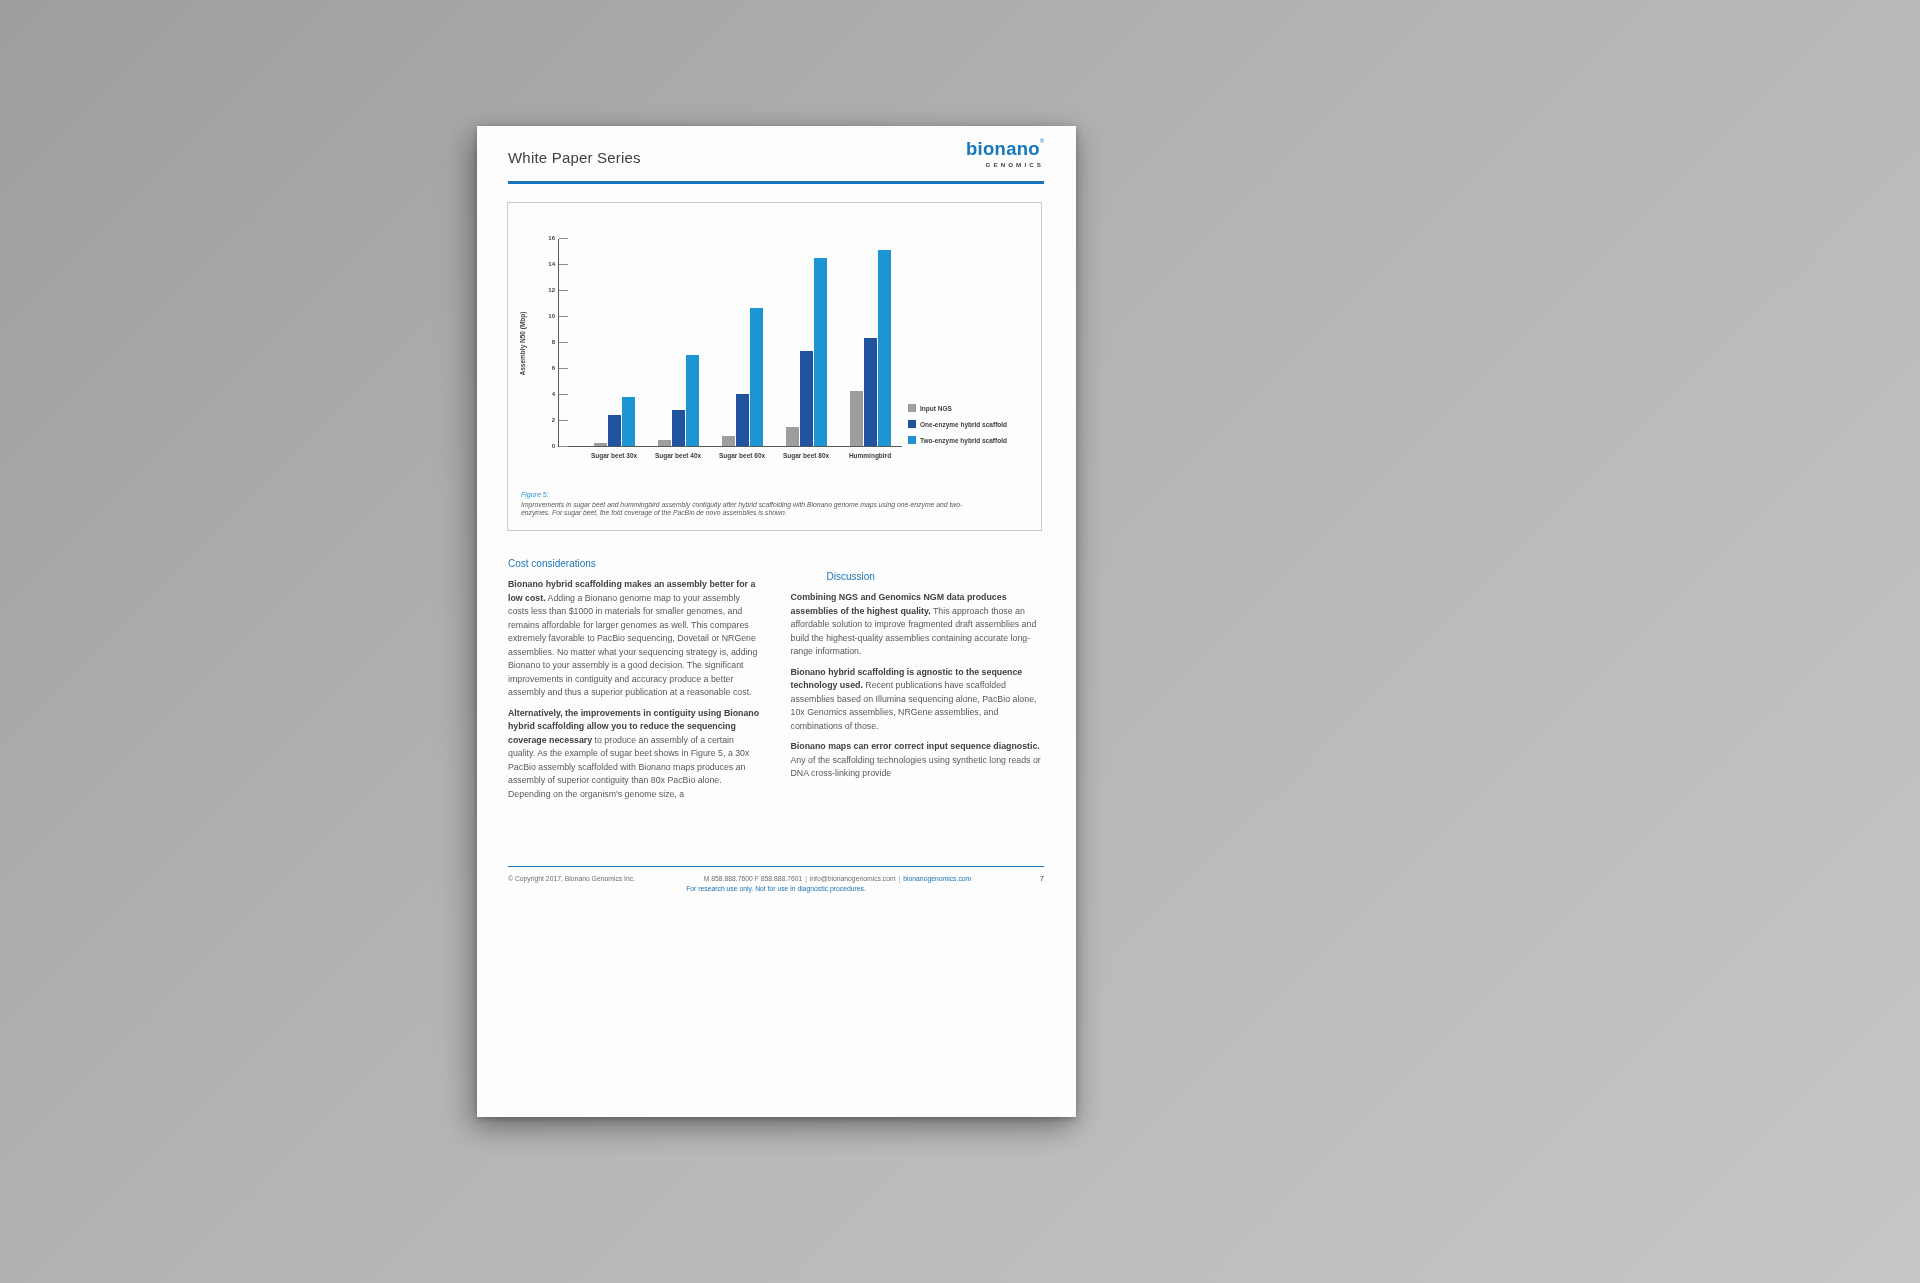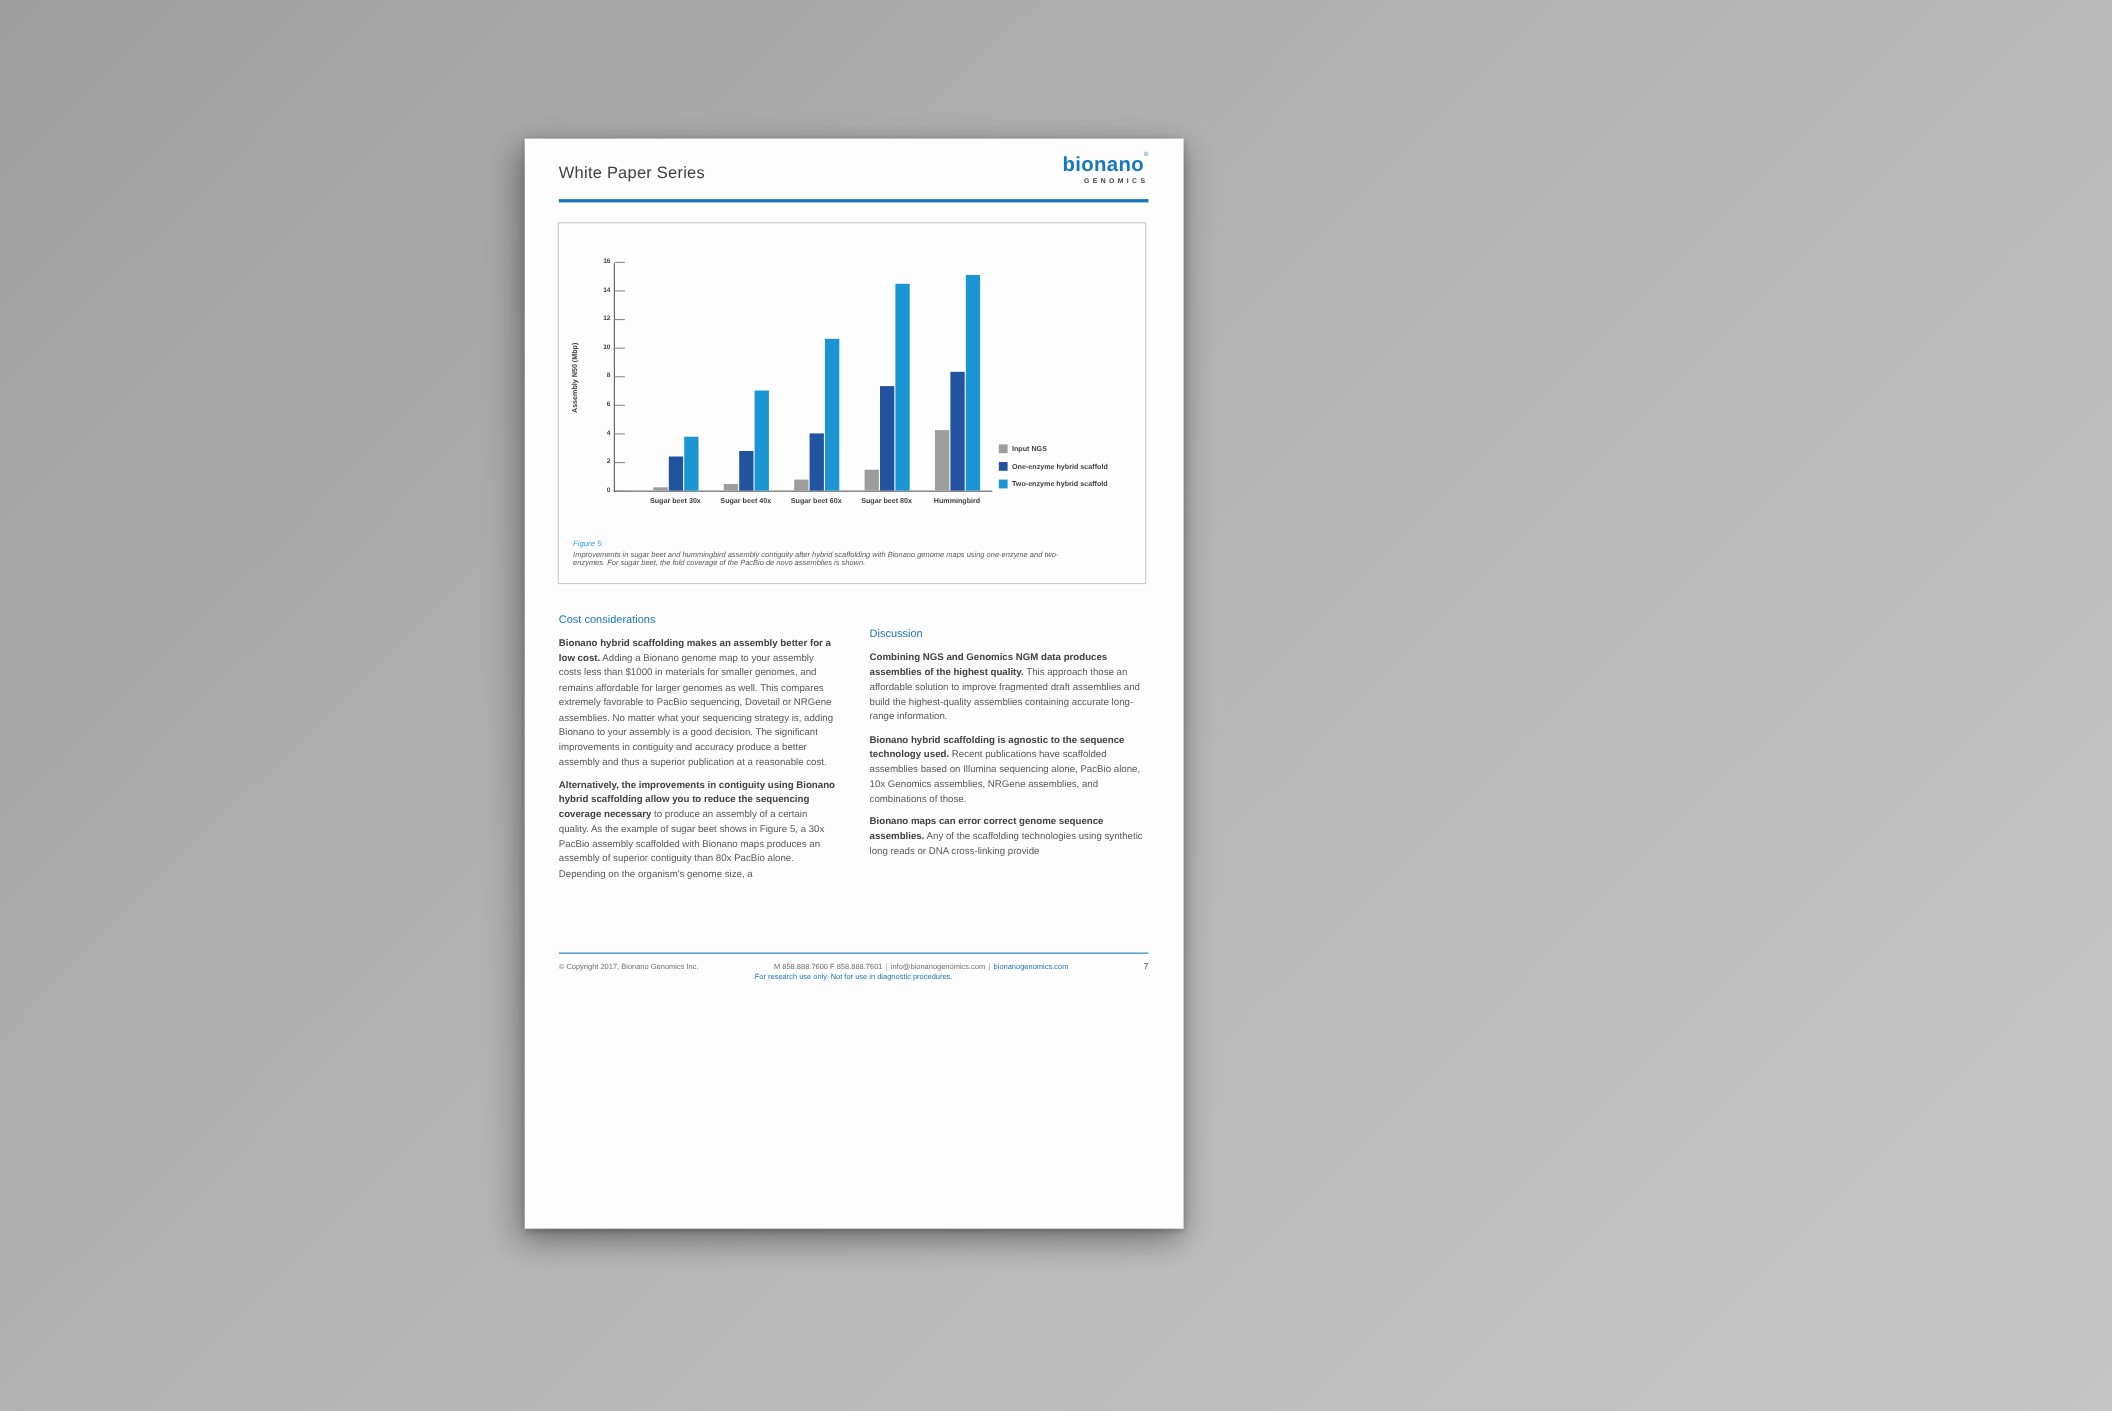--- a/index.html
+++ b/index.html
@@ -54,21 +54,21 @@
   .fig-caption{ position:absolute; left:13px; top:288px; right:55px; }
   .fig-label{ display:block; font-style:italic; font-size:7px; color:#2b9cd8; margin-bottom:2.5px; }
   .fig-text{ font-style:italic; font-size:6.8px; line-height:8.8px; color:#58595b; }
 
   
   .columns{ position:absolute; left:31px; top:432px; width:537px; display:flex; gap:28px; }
   .col{ flex:1; min-width:0; }
   .col h2{ font-size:10px; font-weight:400; color:#1b75bc; margin:0 0 9px; }
   .col p{ font-size:8.8px; line-height:13.5px; color:#58595b; margin:0 0 7px; }
   .col p strong{ color:#414042; font-weight:700; }
-  .col .h-after{ margin-top:13px; }
+  .col .h-after{ margin-top:13px;margin-left:36px; }
 
   
   .footer-rule{ position:absolute; left:31px; right:32px; top:740px; height:1px; background:#1b75bc; }
   .footer-line1{ position:absolute; left:31px; right:32px; top:748px; display:flex;
                  justify-content:space-between; align-items:baseline; font-size:6.8px; color:#6d6e71; }
   .f-contact{ white-space:nowrap; }
   .f-contact .sep{ color:#9b9b9b; padding:0 1px; }
   .f-email{ color:#6d6e71; text-decoration:none; }
   .f-site{ color:#1b75bc; text-decoration:none; }
   .f-page{ color:#414042; font-size:7.5px; }
@@ -191,21 +191,21 @@
     <main class="columns">
       <section class="col">
         <h2>Cost considerations</h2>
         <p><strong>Bionano hybrid scaffolding makes an assembly better for a low cost.</strong> <span>Adding a Bionano genome map to your assembly costs less than $1000 in materials for smaller genomes, and remains affordable for larger genomes as well. This compares extremely favorable to PacBio sequencing, Dovetail or NRGene assemblies. No matter what your sequencing strategy is, adding Bionano to your assembly is a good decision. The significant improvements in contiguity and accuracy produce a better assembly and thus a superior publication at a reasonable cost.</span></p>
         <p><strong>Alternatively, the improvements in contiguity using Bionano hybrid scaffolding allow you to reduce the sequencing coverage necessary</strong> <span>to produce an assembly of a certain quality. As the example of sugar beet shows in Figure 5, a 30x PacBio assembly scaffolded with Bionano maps produces an assembly of superior contiguity than 80x PacBio alone. Depending on the organism's genome size, a</span></p>
       </section>
       <section class="col">
         <h2 class="h-after">Discussion</h2>
         <p><strong>Combining NGS and Genomics NGM data produces assemblies of the highest quality.</strong> <span>This approach those an affordable solution to improve fragmented draft assemblies and build the highest-quality assemblies containing accurate long-range information.</span></p>
         <p><strong>Bionano hybrid scaffolding is agnostic to the sequence technology used.</strong> <span>Recent publications have scaffolded assemblies based on Illumina sequencing alone, PacBio alone, 10x Genomics assemblies, NRGene assemblies, and combinations of those.</span></p>
-        <p><strong>Bionano maps can error correct genome sequence assemblies.</strong> <span>Any of the scaffolding technologies using synthetic long reads or DNA cross-linking provide</span></p>
+        <p><strong>Bionano maps can error correct input sequence diagnostic.</strong> <span>Any of the scaffolding technologies using synthetic long reads or DNA cross-linking provide</span></p>
       </section>
     </main>
 
     <div class="footer-rule"></div>
     <div class="footer-line1">
       <span>© Copyright 2017, Bionano Genomics Inc.</span>
       <span class="f-contact">
         <span>M 858.888.7600 F 858.888.7601</span>
         <span class="sep">|</span>
         <a class="f-email" href="#">info@bionanogenomics.com</a>

